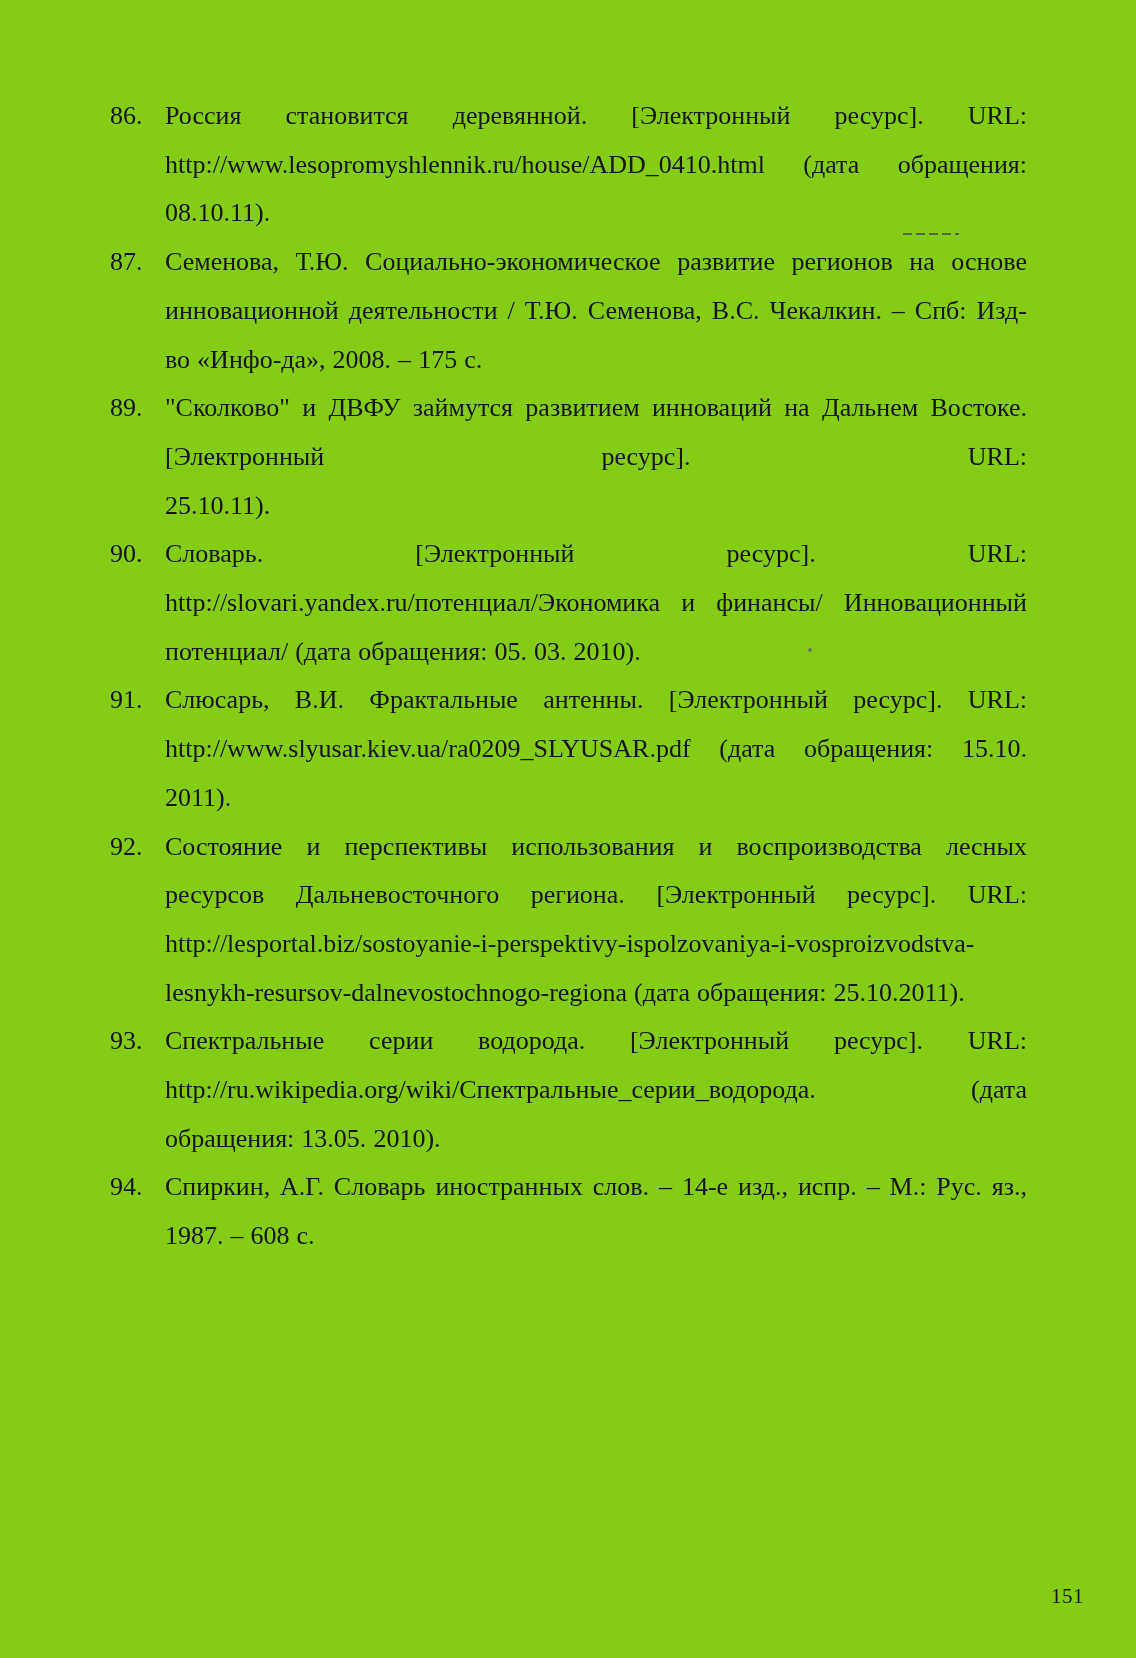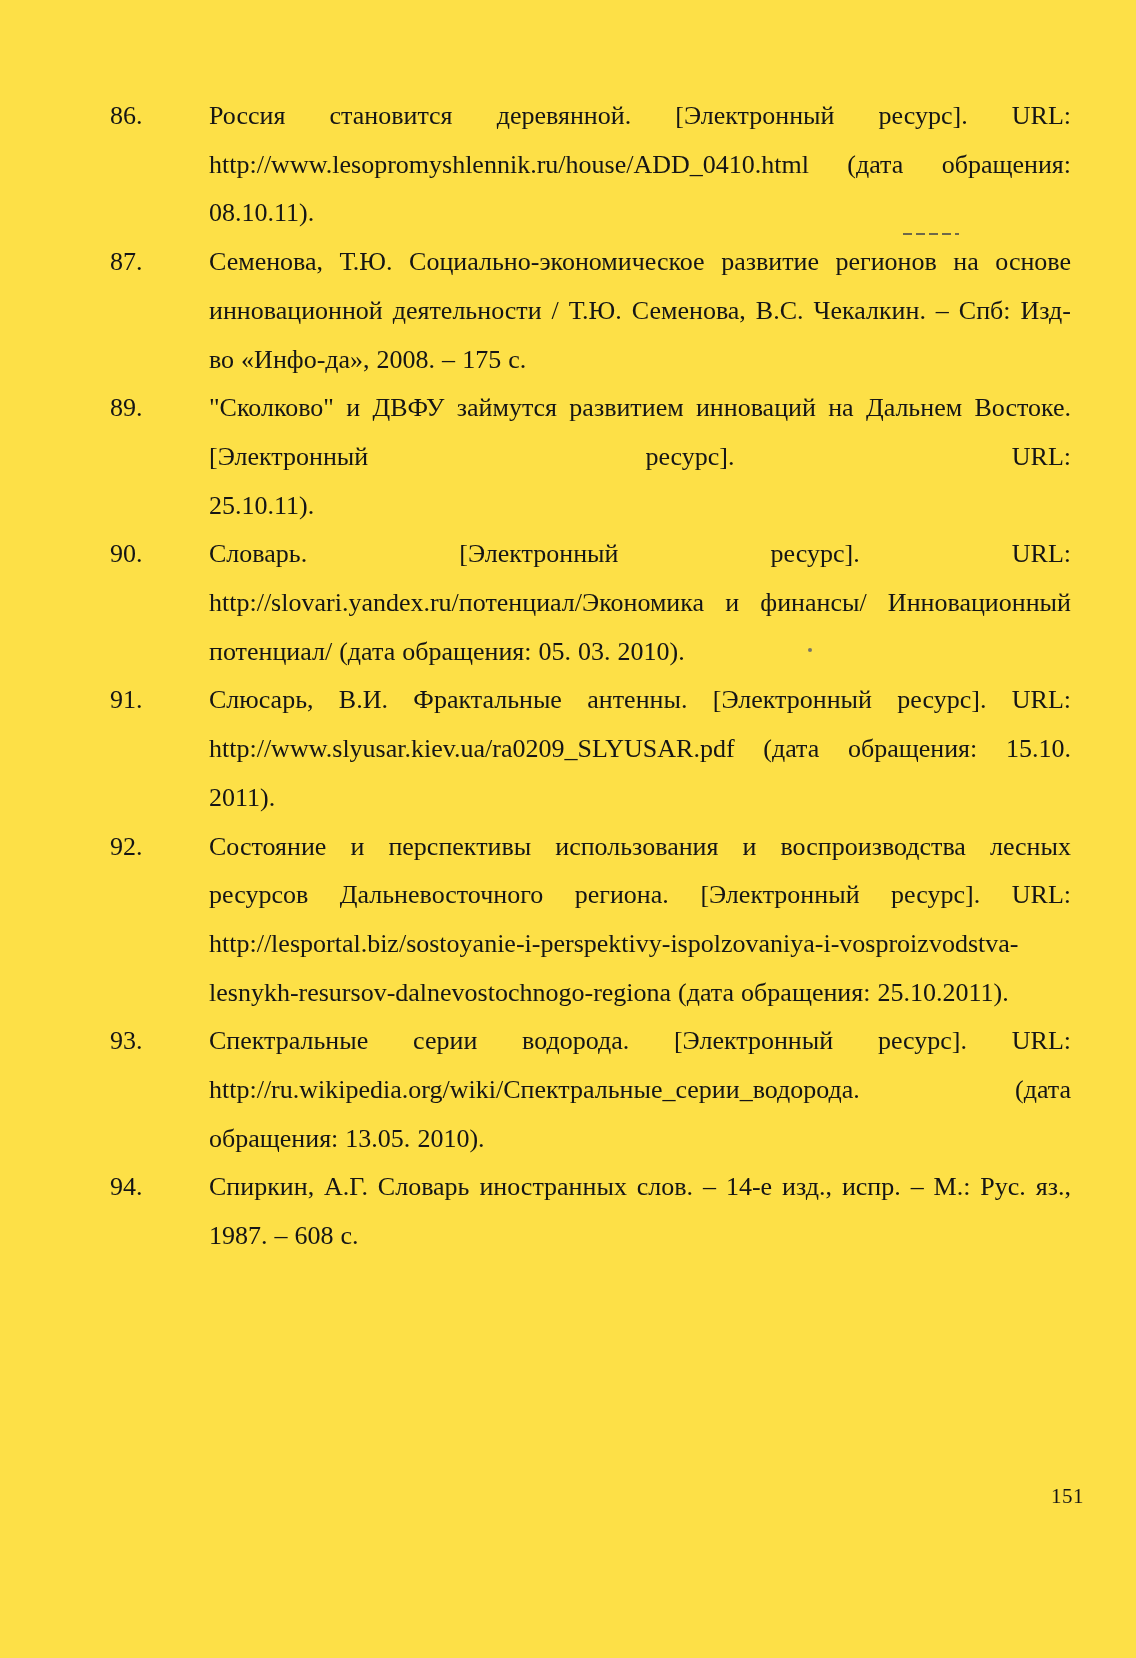--- a/index.html
+++ b/index.html
@@ -4,21 +4,21 @@
 <style>
   html, body {
     margin: 0;
     padding: 0;
     background: #ffffff;
   }
   .page {
     position: relative;
     width: 1136px;
     height: 1658px;
-    background: #fde047;
+    background: #84cc16;
     overflow: hidden;
     font-family: "Liberation Serif", "DejaVu Serif", serif;
     color: #151515;
   }
   .refs {
     position: absolute;
     left: 110px;
     top: 92px;
     width: 917px;
   }
@@ -31,38 +31,37 @@
     width: 55px;
     font-size: 26px;
     line-height: 48.7px;
     white-space: nowrap;
   }
   .ref-body {
     flex: 0 0 862px;
     width: 862px;
     font-size: 26px;
     line-height: 48.7px;
-    margin-left: 44px;
   }
   .line {
     white-space: normal;
     word-spacing: 0.02em;
   }
   
   .line:not(:last-child) {
     text-align: justify;
     text-align-last: justify;
   }
   .line:last-child {
     text-align: left;
   }
   .page-num {
     position: absolute;
     left: 1051px;
-    top: 1484px;
+    top: 1584px;
     font-size: 21px;
     line-height: 24px;
     letter-spacing: 0.5px;
   }
   
   .artifact-dashes {
     position: absolute;
     left: 903px;
     top: 233px;
     width: 56px;

